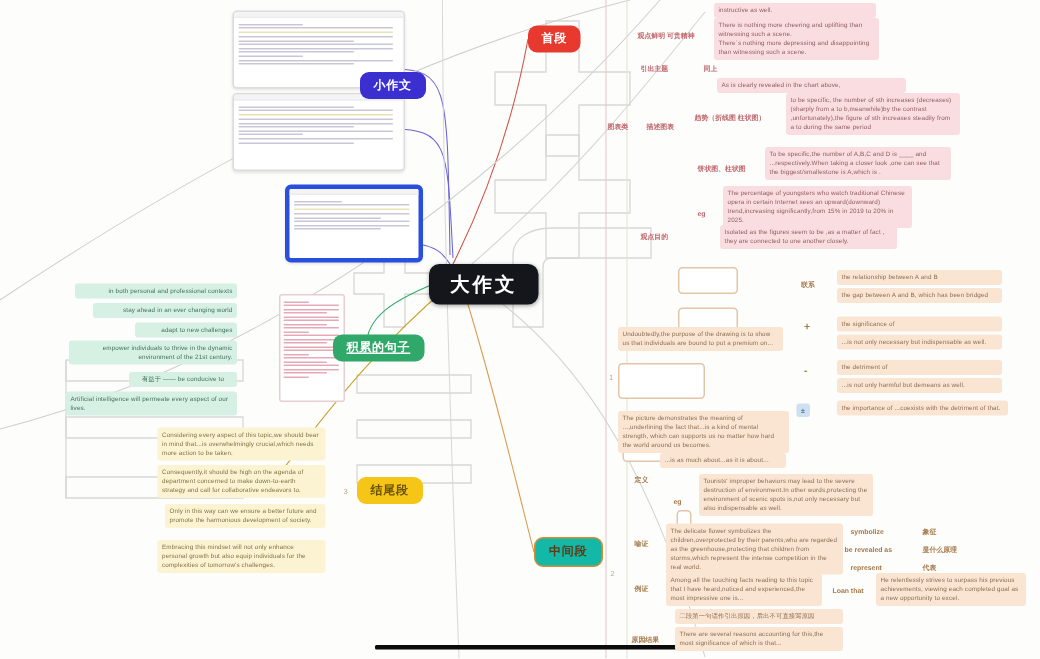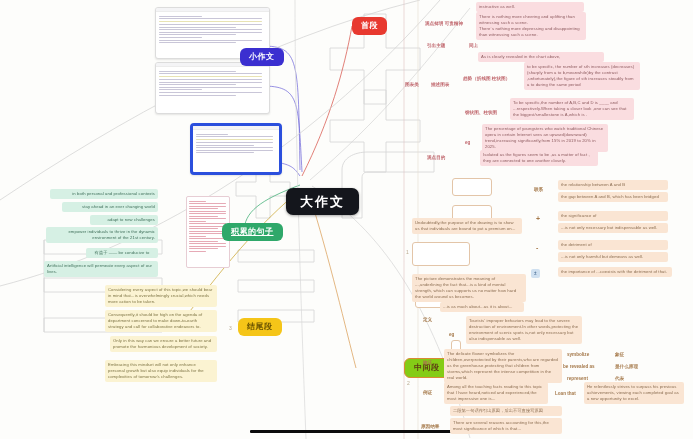--- a/index.html
+++ b/index.html
@@ -20,21 +20,21 @@
   }
   .chip.central {
     background:#14161c; color:#fff; font-size:13px; padding:7px 14px;
     border-radius:7px; letter-spacing:2px;
     box-shadow:0 1px 3px rgba(0,0,0,.35);
   }
   .chip.blue   { background:#3b2fd0; }
   .chip.red    { background:#e8392f; }
   .chip.green  { background:#2fa86a;text-decoration:underline; }
   .chip.yellow { background:#f5c518; color:#6a5300; }
-  .chip.orange { background:#84cc16; color:#5d3b14; border:1px solid #d98b34;margin-left:48px;}
+  .chip.orange { background:#14b8a6; color:#5d3b14; border:1px solid #d98b34;}
 
   
   .leaf {
     position:absolute; font-size:4.2px; line-height:1.45;
     padding:2px 3px; border-radius:2px; color:#6b6257;
     letter-spacing:.1px;
   }
   .leaf.pink  { background:#fadde0; color:#8d5a5e; }
   .leaf.peach { background:#fae5d3; color:#8a6c50; }
   .leaf.mint  { background:#d6f0e4; color:#40705b; }
@@ -194,21 +194,21 @@
   </div>
 
   <div class="emptybox" style="left:452px; top:178px; width:40px; height:18px;"></div>
   <div class="emptybox" style="left:452px; top:205px; width:40px; height:18px;"></div>
   <div class="emptybox" style="left:412px; top:242px; width:58px; height:24px;"></div>
   <div class="emptybox" style="left:415px; top:282px; width:62px; height:26px;"></div>
   <div class="emptybox" style="left:451px; top:340px; width:10px; height:12px;"></div>
 
   <div class="blackbar" style="left:250px; top:430px; width:205px; height:3px;"></div>
 
-  <div class="chip central" style="left:286px; top:188px;">大作文</div>
+  <div class="chip central" style="left:286px; top:176px;">大作文</div>
 
   <div class="chip blue" style="left:240px; top:48px;">小作文</div>
 
   <div class="chip red" style="left:352px; top:17px;">首段</div>
 
   <div class="chip green" style="left:222px; top:223px;">积累的句子</div>
 
   <div class="chip yellow" style="left:238px; top:318px;">结尾段</div>
 
   <div class="chip orange" style="left:356px; top:358px;">中间段</div>

